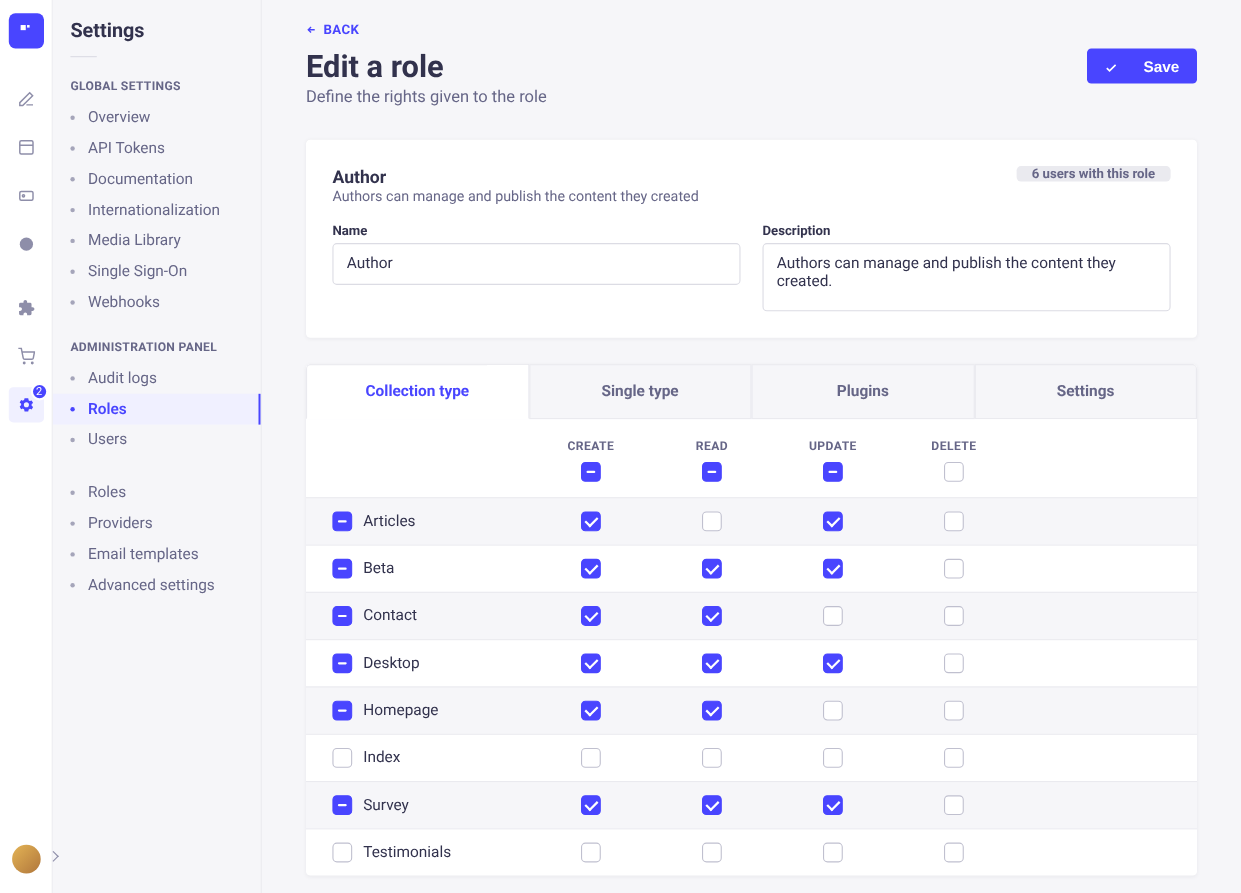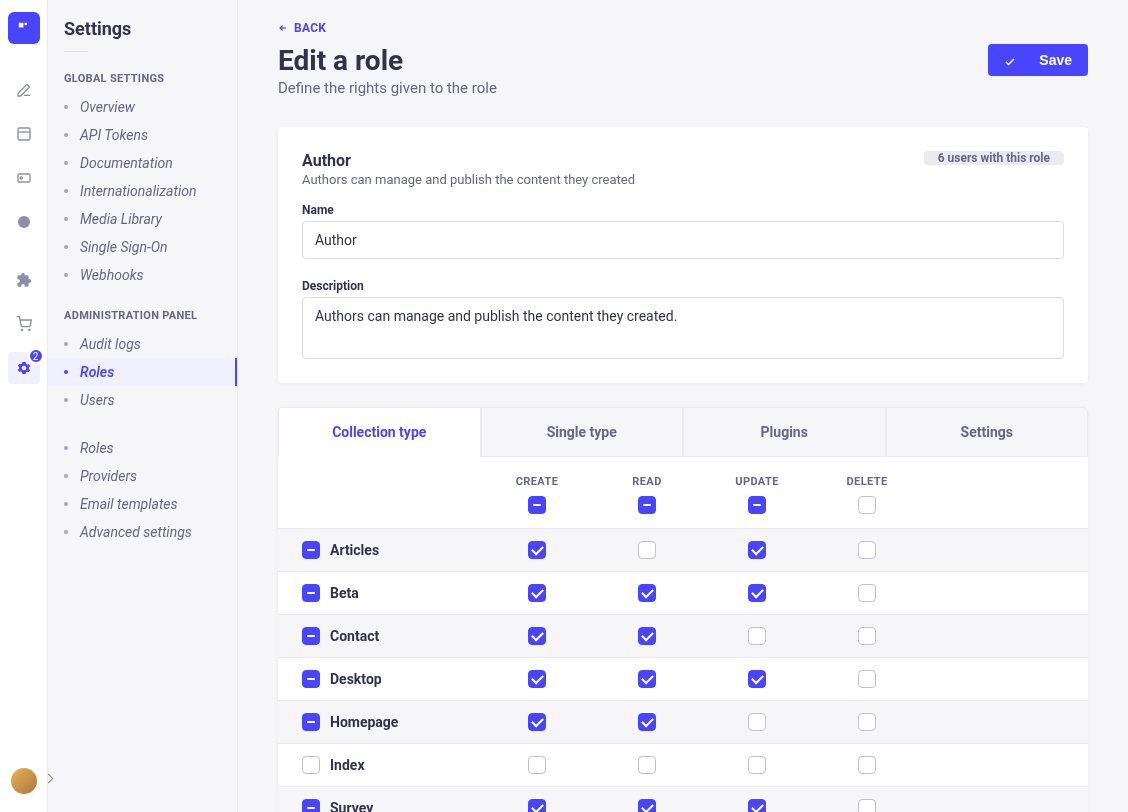--- a/index.html
+++ b/index.html
@@ -101,21 +101,20 @@
     padding: 0 16px 8px 16px;
   }
   .sidenav ul { list-style: none; margin-bottom: 20px; }
   .sidenav li {
     display: flex;
     align-items: center;
     padding: 6px 16px 6px 16px;
     color: #666687;
     font-size: 14px;
     cursor: pointer;
-    font-style: italic;
   }
   .sidenav li .dot {
     width: 4px; height: 4px;
     border-radius: 999px;
     background: #a5a5ba;
     margin-right: 12px;
     flex-shrink: 0;
   }
   .sidenav li.active {
     background: #f0f0ff;
@@ -199,21 +198,20 @@
     background: #eaeaef;
     color: #666687;
     font-size: 12px;
     font-weight: 700;
     border-radius: 4px;
     padding: 0 14px;
   }
   .form-grid {
     display: flex;
     gap: 20px;
-    flex-direction: column;
   }
   .form-grid .fg {
     flex: 1;
     display: flex;
     flex-direction: column;
   }
   .fg label {
     font-size: 12px;
     font-weight: 700;
     color: #32324d;
@@ -276,21 +274,20 @@
   .head-cb-row {
     display: grid;
     grid-template-columns: 180px 110px 110px 110px 110px 1fr;
     align-items: center;
     padding: 8px 24px 14px 24px;
   }
   .cb-cell { display:flex; justify-content:center; }
   .row {
     padding: 12px 24px;
     border-top: 1px solid #eaeaef;
-    font-weight: bold;
   }
   .row.alt { background: #f6f6f9; }
   .row-name {
     display: flex;
     align-items: center;
     gap: 10px;
     color: #32324d;
     font-size: 14px;
   }
   .cb {

